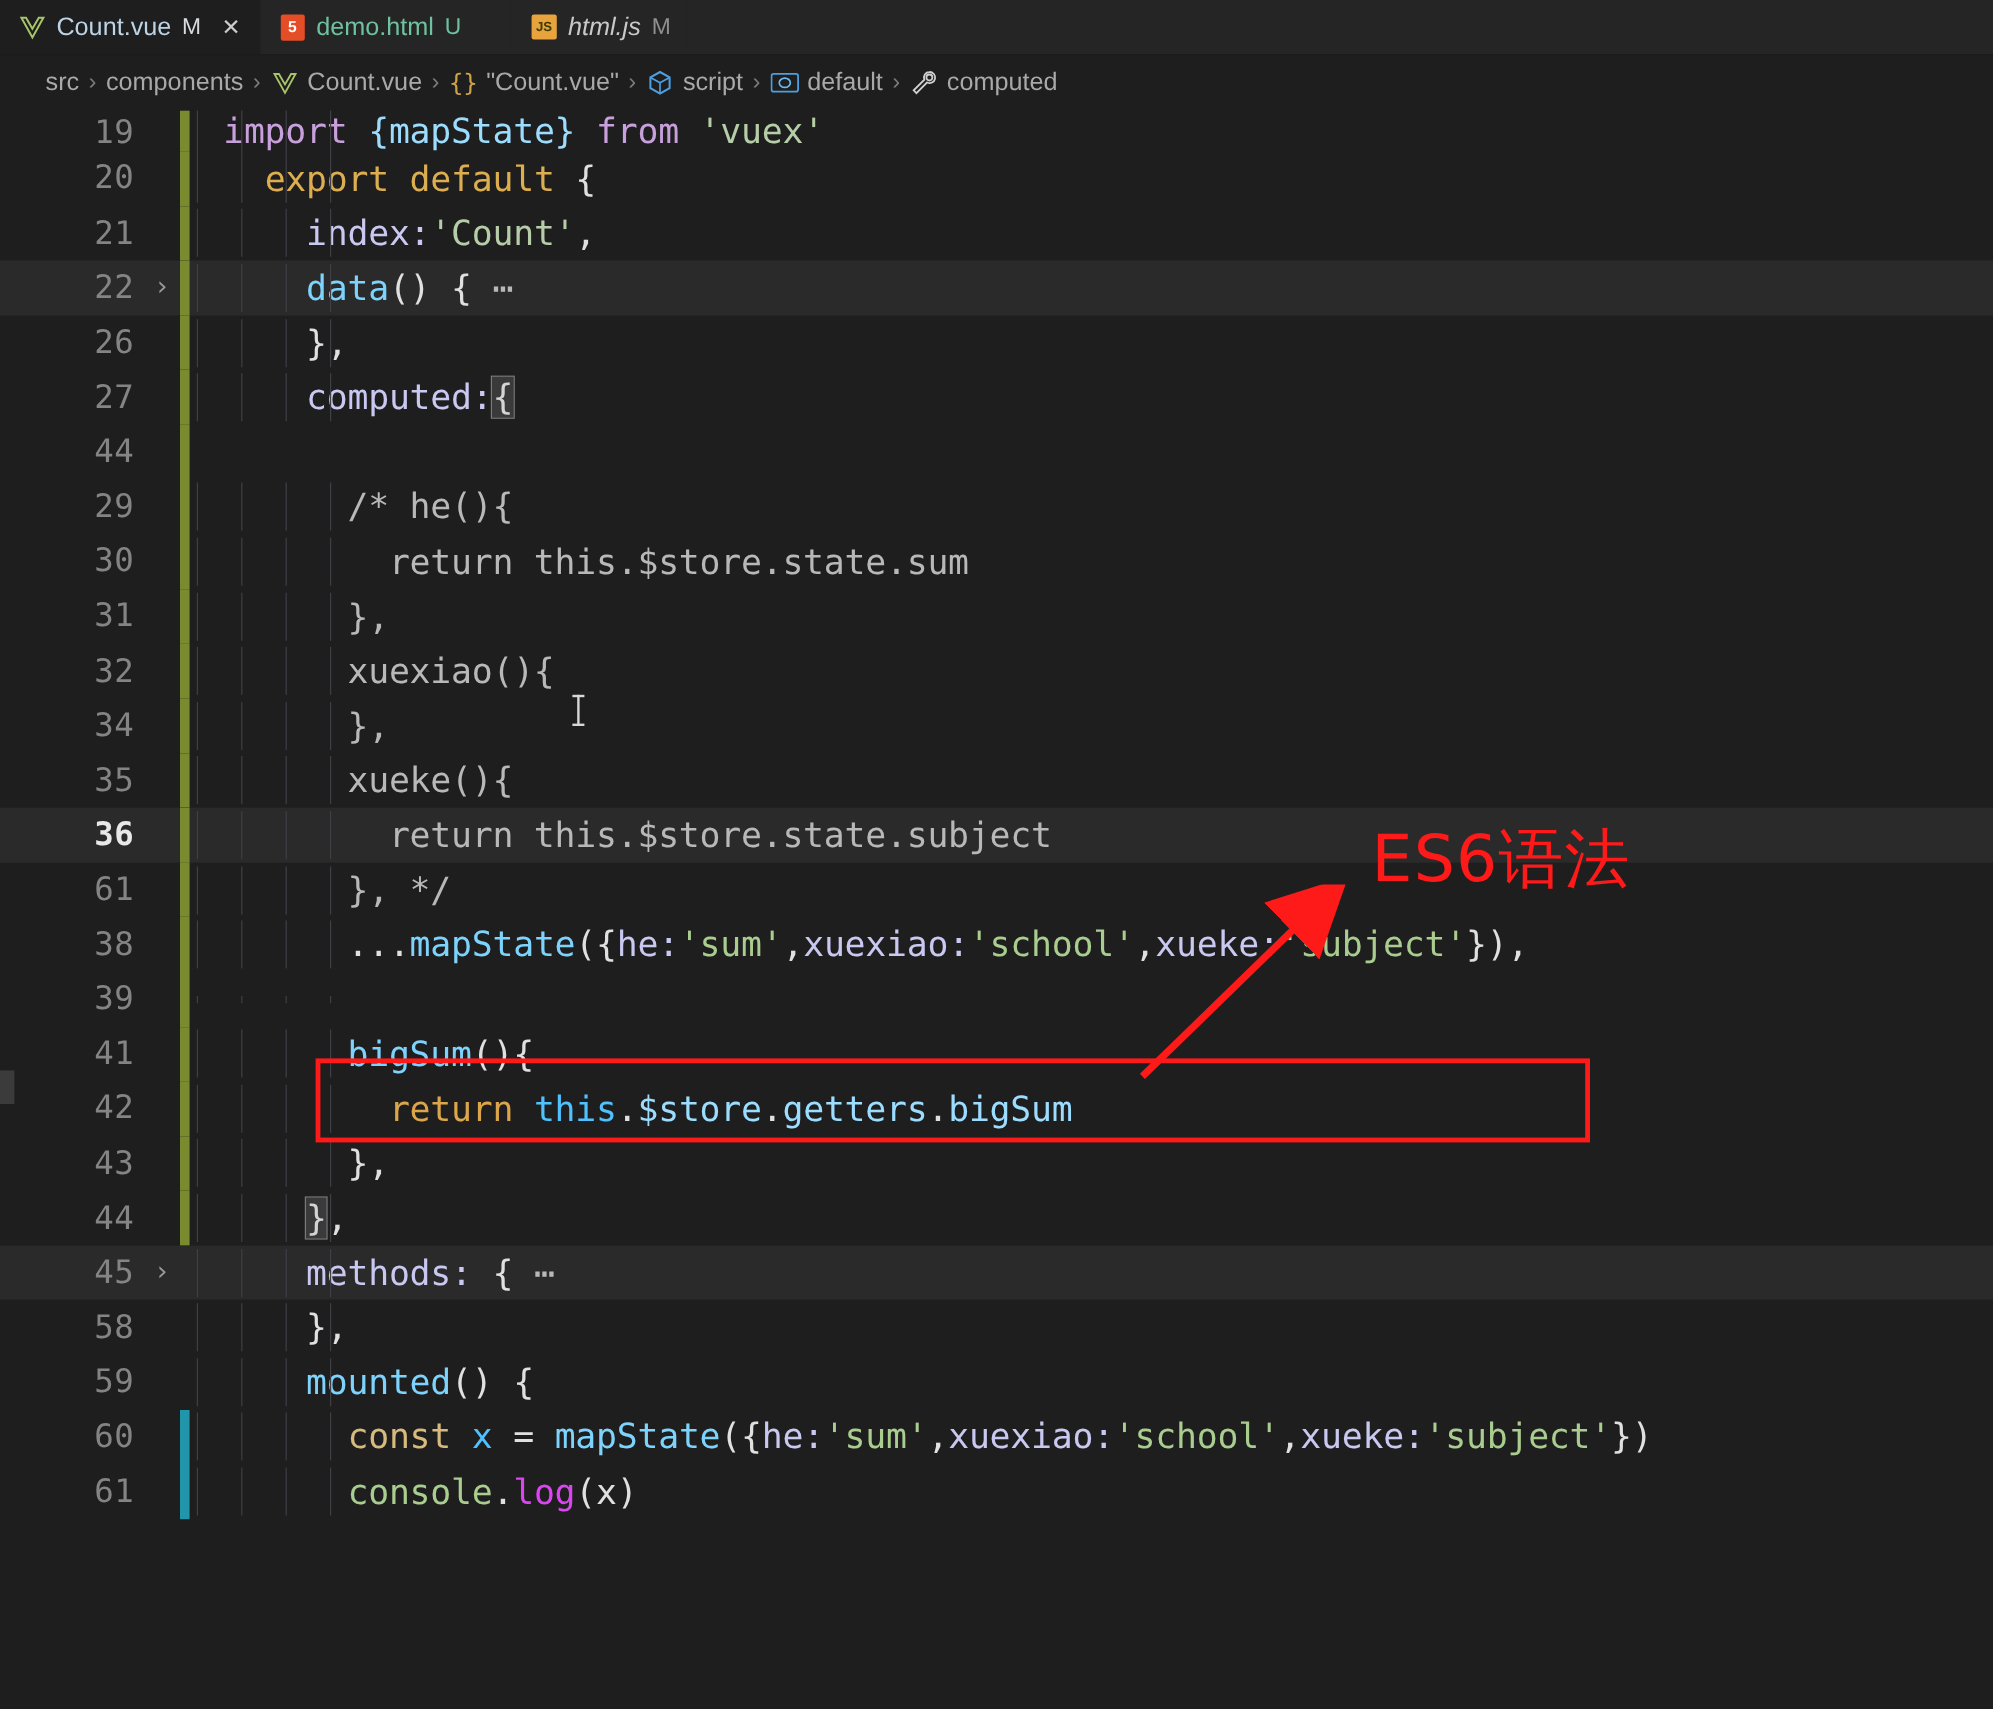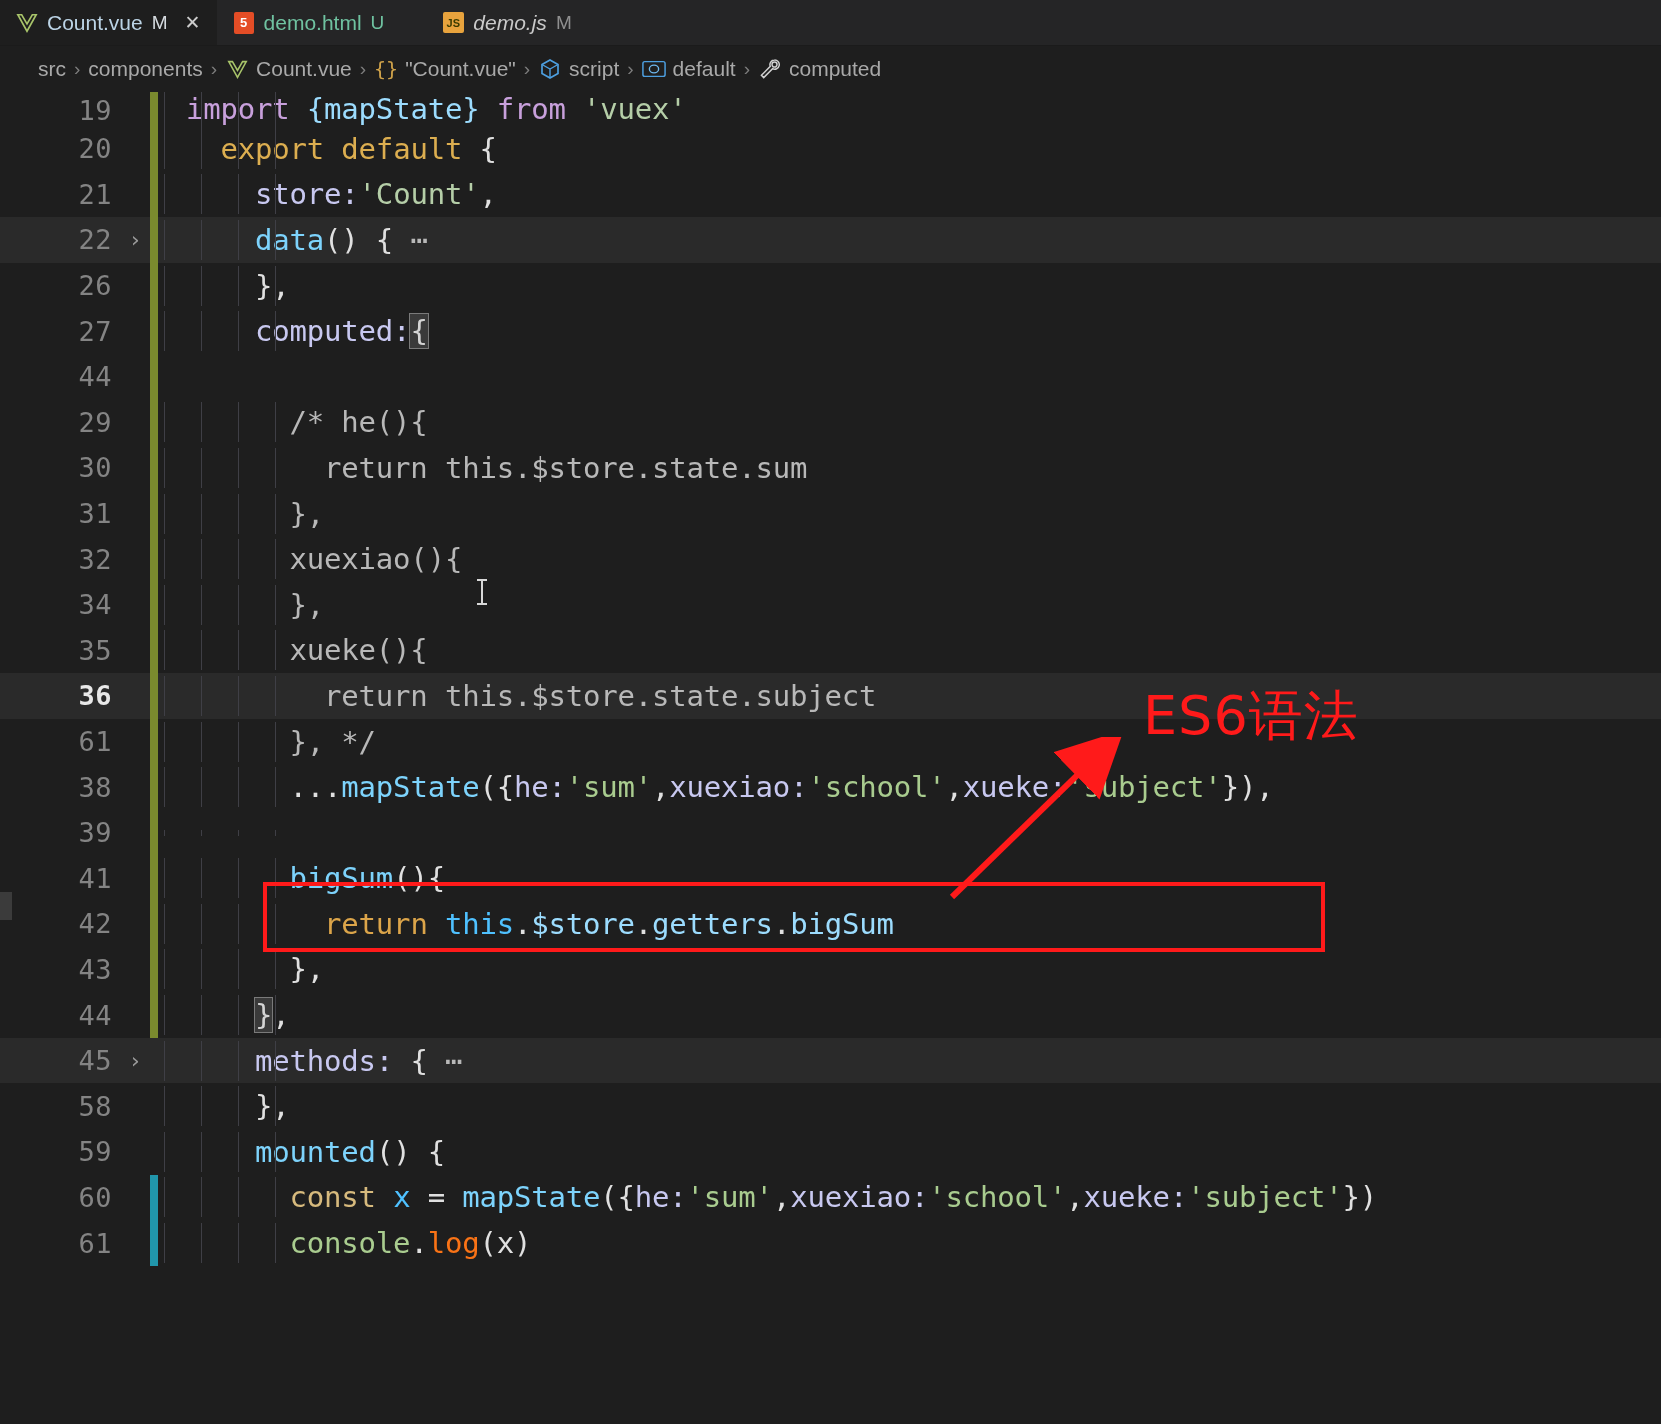--- a/index.html
+++ b/index.html
@@ -136,21 +136,21 @@
   .orange  { color:#dcae50; }
   .prop    { color:#9cdcfe; }
   .propv   { color:#c8c8f0; }
   .str     { color:#b5cea8; }
   .strg    { color:#a9cc8f; }
   .fnblue  { color:#7dd3fc; }
   .cmt     { color:#b8b8b8; }
   .white   { color:#e0e0e0; }
   .ret     { color:#dca54a; }
   .cyan    { color:#4fc1ff; }
-  .yellow  { color:#f97316;margin-top:32px; }
+  .yellow  { color:#d946ef;margin-top:32px; }
   .consty  { color:#d7ba7d; }
   .purple  { color:#c8a0dc; }
   
   .bmatch { outline:1px solid #7a7a7a; background:#3a3a3a; }
   
   #mouse-ibeam {
     position:absolute; left:481px; top:487px;
     width:2px; height:26px; background:#d8d8d8; z-index:8;
   }
   #mouse-ibeam::before, #mouse-ibeam::after{
@@ -197,21 +197,21 @@
       <span class="html5-badge">5</span>
     </span>
     <span class="tlabel" style="color:#6fc2a0">demo.html</span>
     <span class="tstate" style="color:#6fc2a0">U</span>
   </div>
   <div class="tab-gap"></div>
   <div class="tab">
     <span class="ficon">
       <span class="js-badge">JS</span>
     </span>
-    <span class="tlabel" style="font-style:italic;color:#c9c9c9">demo.js</span>
+    <span class="tlabel" style="font-style:italic;color:#c9c9c9">html.js</span>
     <span class="tstate">M</span>
   </div>
 </div>
 
 <div id="breadcrumb">
   <span class="bc-seg">
     <span>src</span>
   </span>
   <span class="bc-sep">›</span>
   <span class="bc-seg">
@@ -273,21 +273,21 @@
       <div class="row">
         <div class="gutter">20</div>
         <div class="fold"></div>
         <div class="bar green"></div>
         <div class="code"><span class="ig" style="left: 6px;"></span><span class="ig" style="left: 43px;"></span><span class="ig" style="left: 80px;"></span><span class="ig" style="left: 117px;"></span><span class="white">  </span><span class="orange">export default </span><span class="white">{</span></div>
       </div>
       <div class="row">
         <div class="gutter">21</div>
         <div class="fold"></div>
         <div class="bar green"></div>
-        <div class="code"><span class="ig" style="left: 6px;"></span><span class="ig" style="left: 43px;"></span><span class="ig" style="left: 80px;"></span><span class="ig" style="left: 117px;"></span><span class="white">    </span><span class="propv">store:</span><span class="str">'Count'</span><span class="white">,</span></div>
+        <div class="code"><span class="ig" style="left: 6px;"></span><span class="ig" style="left: 43px;"></span><span class="ig" style="left: 80px;"></span><span class="ig" style="left: 117px;"></span><span class="white">    </span><span class="propv">index:</span><span class="str">'Count'</span><span class="white">,</span></div>
       </div>
       <div class="row hl">
         <div class="gutter">22</div>
         <div class="fold">›</div>
         <div class="bar green"></div>
         <div class="code"><span class="ig" style="left: 6px;"></span><span class="ig" style="left: 43px;"></span><span class="ig" style="left: 80px;"></span><span class="ig" style="left: 117px;"></span><span class="white">    </span><span class="fnblue">data</span><span class="white">() { </span><span class="cmt">⋯</span></div>
       </div>
       <div class="row">
         <div class="gutter">26</div>
         <div class="fold"></div>

